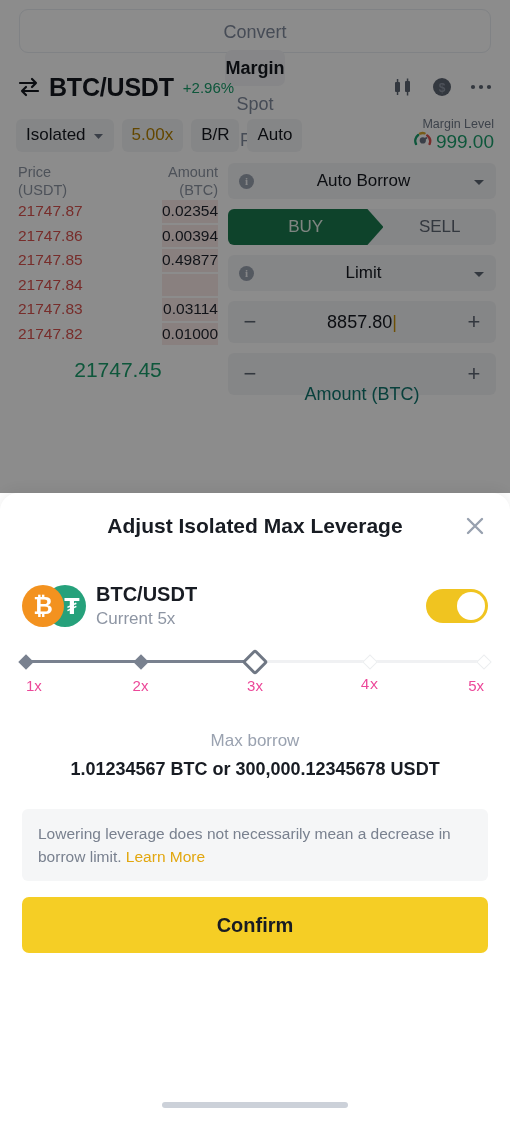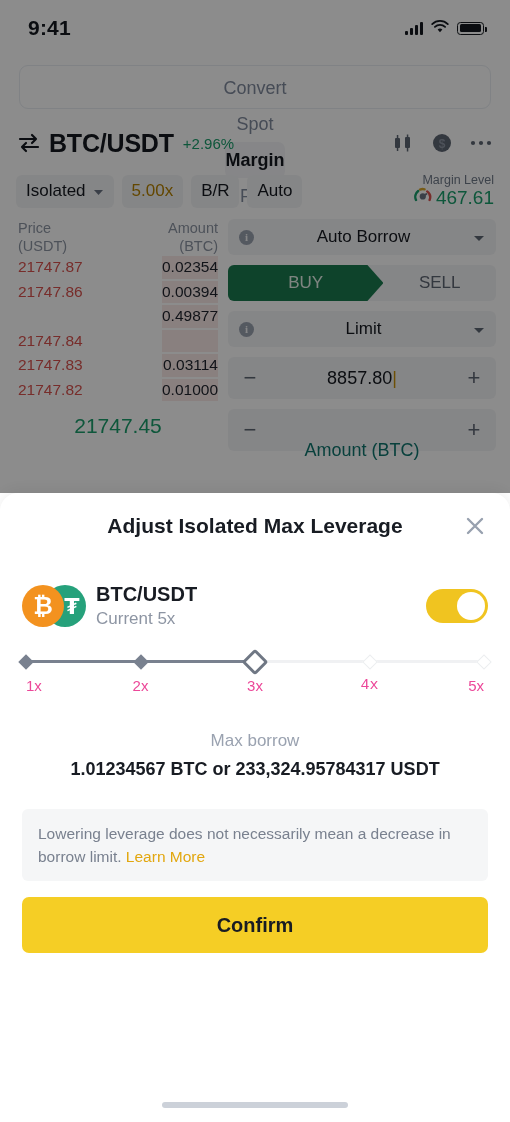--- a/index.html
+++ b/index.html
@@ -210,46 +210,25 @@
   .home-indicator {
     position:absolute; bottom:14px; left:50%; transform:translateX(-50%);
     width:186px; height:6px; border-radius:3px; background:#ccd1d9;
   }
 </style>
 </head>
 <body>
 
 <div id="app-background">
 
-  <div class="status-bar">
-    <div class="status-time">9:41</div>
-    <div class="status-icons">
-      <span class="sig-bars">
-          <i></i>
-          <i></i>
-          <i></i>
-          <i></i>
-        </span>
-      <span>
-        <svg width="18" height="13" viewBox="0 0 18 13">
-          <path d="M9 12.2 6.6 9.6a3.4 3.4 0 0 1 4.8 0z" fill="#14181f"></path>
-          <path d="M3.9 6.9a7.3 7.3 0 0 1 10.2 0" stroke="#14181f" stroke-width="1.8" fill="none" stroke-linecap="round"></path>
-          <path d="M1.2 4.1a11.2 11.2 0 0 1 15.6 0" stroke="#14181f" stroke-width="1.8" fill="none" stroke-linecap="round"></path>
-        </svg>
-      </span>
-      <span class="battery">
-          <i></i>
-        </span>
-    </div>
-  </div>
 
   <div class="top-tabs">
     <div class="top-tab">Convert</div>
+    <div class="top-tab active">Margin</div>
     <div class="top-tab">Spot</div>
-    <div class="top-tab active">Margin</div>
     <div class="top-tab">Fait</div>
     <div class="top-tab">P2P</div>
   </div>
 
   <div class="pair-header">
     <span class="swap-icon">
       <svg width="22" height="20" viewBox="0 0 22 20">
         <path d="M2 6h16M14 2l4 4-4 4" stroke="#14181f" stroke-width="2.2" fill="none" stroke-linecap="round" stroke-linejoin="round"></path>
         <path d="M20 14H4M8 10l-4 4 4 4" stroke="#14181f" stroke-width="2.2" fill="none" stroke-linecap="round" stroke-linejoin="round"></path>
       </svg>
@@ -298,21 +277,21 @@
       <div class="margin-level-val">
         <span>
           <svg width="18" height="17" viewBox="0 0 18 17">
             <path d="M2 13A7.4 7.4 0 0 1 4.2 4" stroke="#1a9e6c" stroke-width="2.4" fill="none" stroke-linecap="round"></path>
             <path d="M6 2.6a7.4 7.4 0 0 1 4.6-.3" stroke="#d8a62a" stroke-width="2.4" fill="none" stroke-linecap="round"></path>
             <path d="M13.2 4.4A7.4 7.4 0 0 1 15.6 13" stroke="#d9534f" stroke-width="2.4" fill="none" stroke-linecap="round"></path>
             <circle cx="8.8" cy="9.4" r="3.1" fill="#6b7483"></circle>
             <path d="M8.8 9.4l3.6-2.4" stroke="#6b7483" stroke-width="2" stroke-linecap="round"></path>
           </svg>
         </span>
-        <span>467.61</span>
+        <span>999.00</span>
       </div>
     </div>
   </div>
 
   <div class="body-cols">
     <div class="orderbook">
       <div class="ob-head">
         <div class="c1">Price</div>
         <div class="c2">Amount</div>
       </div>
@@ -326,20 +305,21 @@
             <div class="price">21747.87</div>
             <div class="amt">0.02354</div>
           </div>
           <div class="ob-row">
             <div class="depth" style="width: 28%;"></div>
             <div class="price">21747.86</div>
             <div class="amt">0.00394</div>
           </div>
           <div class="ob-row">
             <div class="depth" style="width: 28%;"></div>
+            <div class="price">21747.85</div>
             <div class="amt">0.49877</div>
           </div>
           <div class="ob-row">
             <div class="depth" style="width: 28%;"></div>
             <div class="price">21747.84</div>
           </div>
           <div class="ob-row">
             <div class="depth" style="width: 28%;"></div>
             <div class="price">21747.83</div>
             <div class="amt">0.03114</div>
@@ -432,21 +412,21 @@
   <div class="slider-labels" id="slider-labels">
       <span style="left: 0px; transform: none;">1x</span>
       <span style="left: 25%;">2x</span>
       <span style="left: 50%;">3x</span>
       <span style="left: 75%; font-family: Liberation Mono, monospace;">4x</span>
       <span style="left: auto; right: 0px; transform: none;">5x</span>
     </div>
 
   <div class="max-borrow">
     <div class="mb-label">Max borrow</div>
-    <div class="mb-value">1.01234567 BTC or 233,324.95784317 USDT</div>
+    <div class="mb-value">1.01234567 BTC or 300,000.12345678 USDT</div>
   </div>
 
   <div class="notice">
     <span>Lowering leverage does not necessarily mean a decrease in borrow limit.</span>
     <a href="#">Learn More</a>
   </div>
 
   <div class="confirm">Confirm</div>
 
   <div class="home-indicator"></div>

